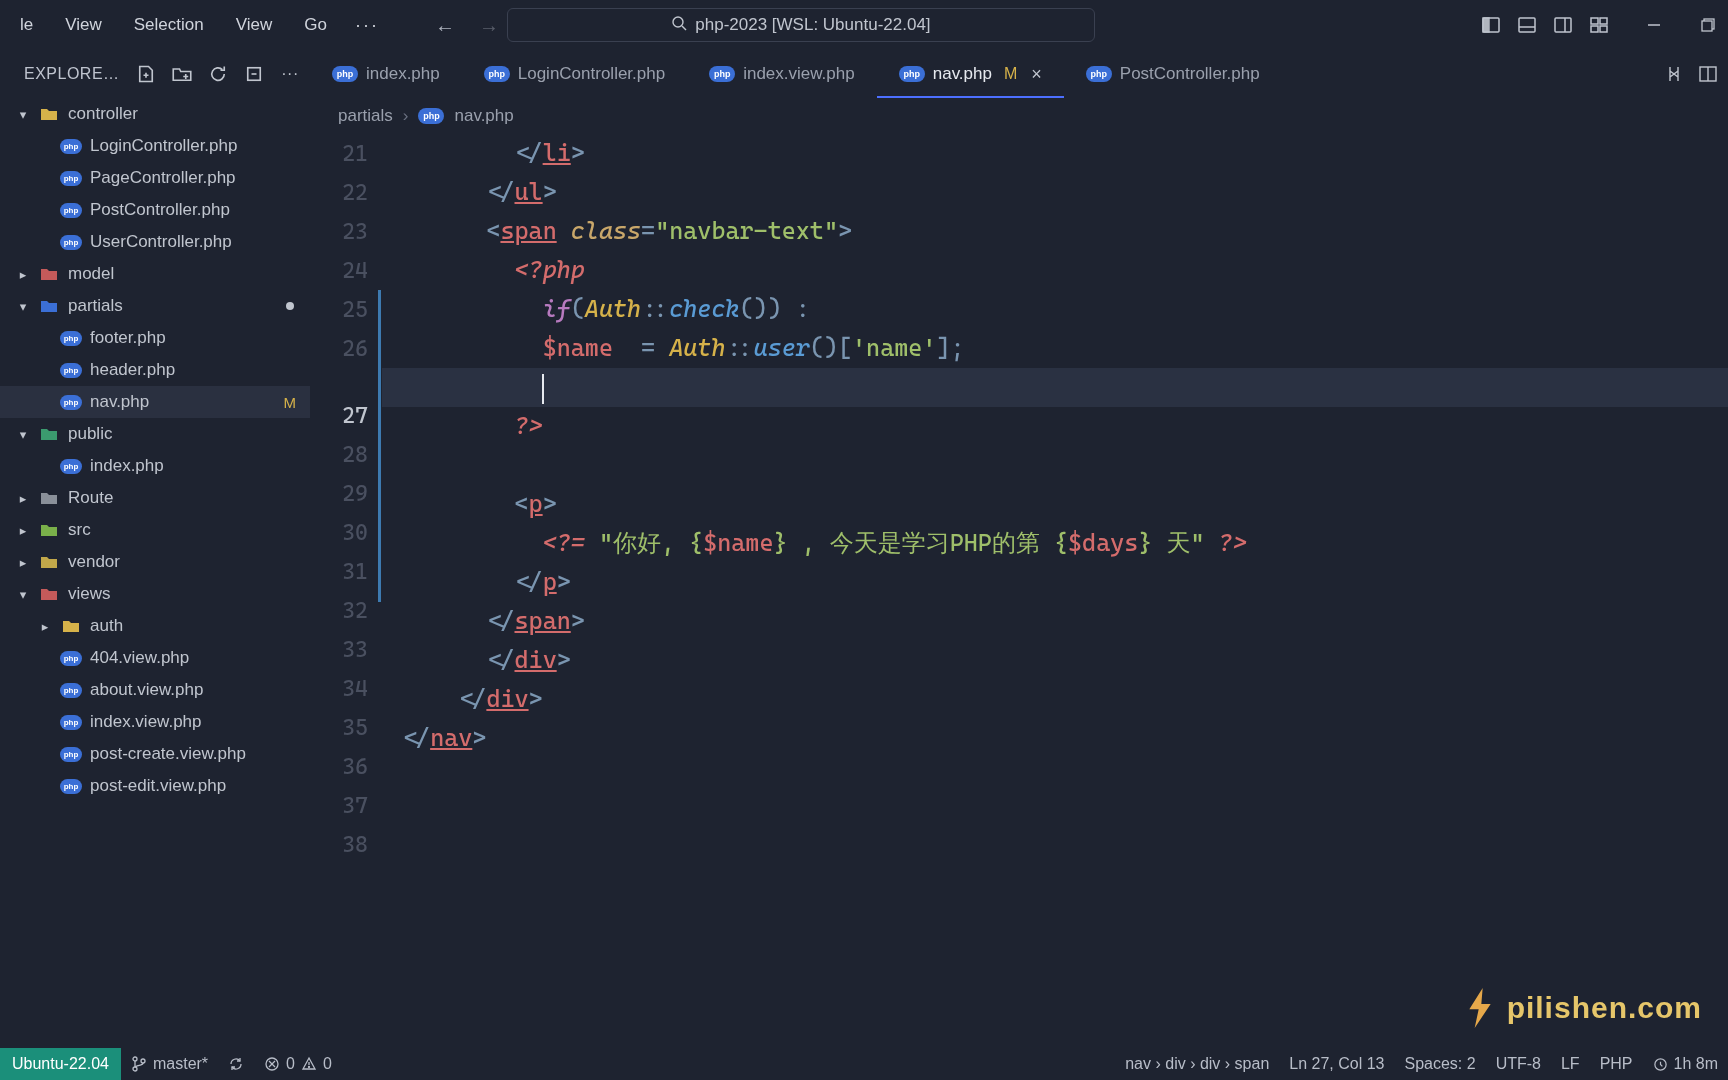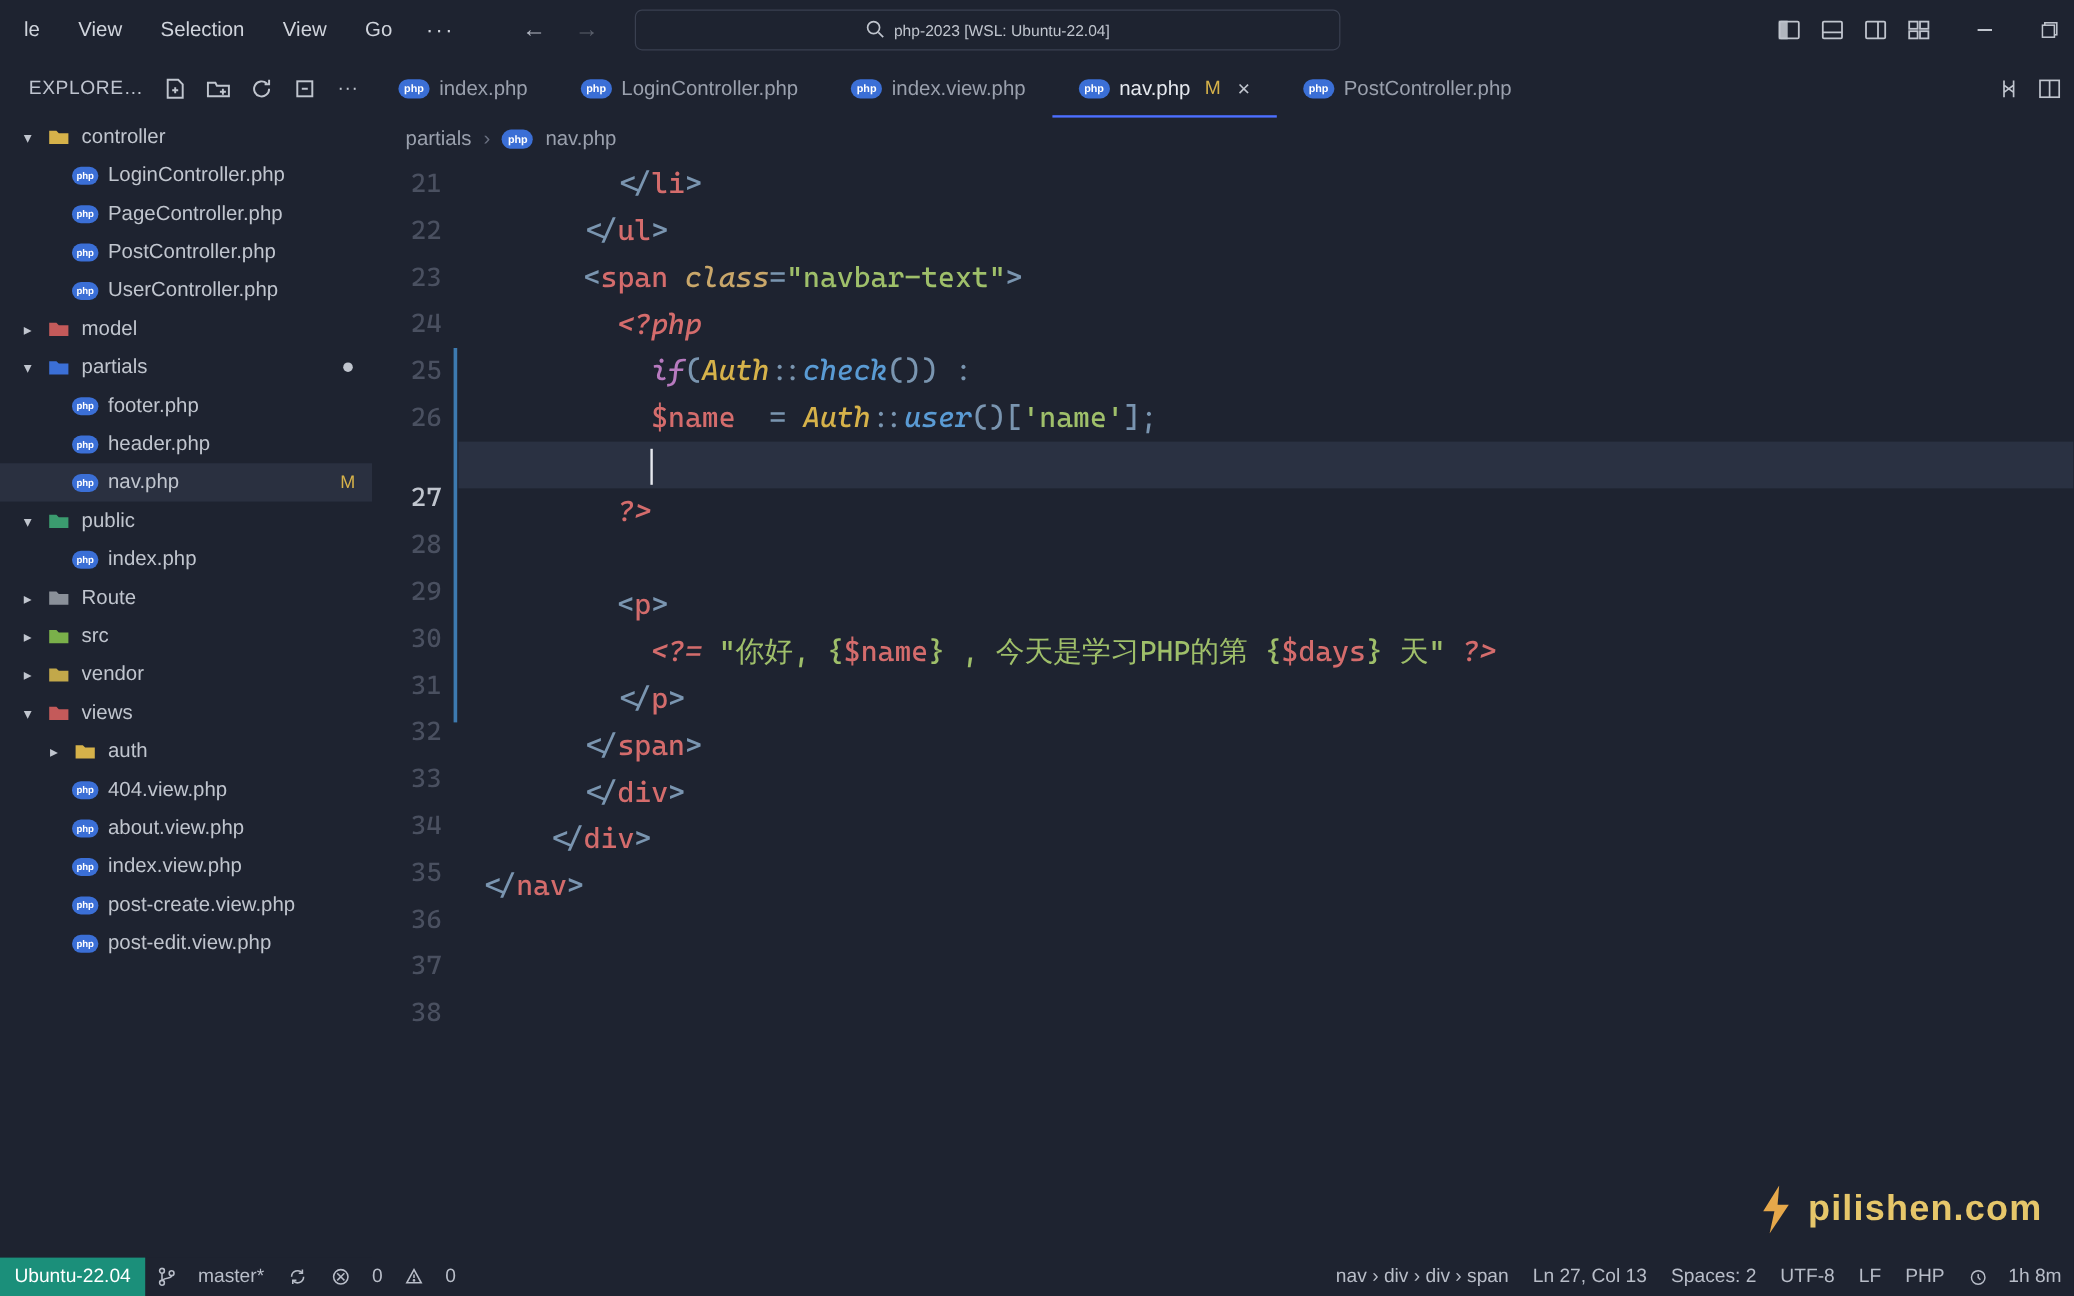--- a/index.html
+++ b/index.html
@@ -28,31 +28,30 @@
   color: #d0d4dc;
   cursor: pointer;
   border-radius: 4px;
 }
 .menu-ellipsis { padding: 6px 8px; font-size: 18px; letter-spacing: 2px; }
 .nav-arrows { margin-left: 40px; display: flex; gap: 24px; }
 .nav-arrow { font-size: 20px; color: #b0b5c0; cursor: pointer; }
 .nav-arrow.disabled { opacity: 0.4; }
 .command-center {
   flex: 0 0 auto;
-  margin-left: 22px;
   width: 588px;
   height: 34px;
   border: 1px solid #3a4050;
   border-radius: 6px;
   display: flex;
   align-items: center;
   justify-content: center;
   gap: 8px;
   color: #c0c5ce;
-  font-size: 13px;
+  font-size: 17px;
 }
 .title-actions { margin-left: auto; display: flex; gap: 14px; align-items: center; padding-right: 2px; }
 .layout-icon {
   width: 22px; height: 22px;
   display: inline-flex; align-items: center; justify-content: center;
   cursor: pointer; color: #c0c5ce;
 }
 .layout-icon svg { width: 20px; height: 20px; }
 .win-icon { width: 20px; height: 20px; display:inline-flex; align-items:center; justify-content:center; cursor:pointer; margin-left:20px;}
 
@@ -159,21 +158,21 @@
   white-space: pre;
   position:relative;
 }
 .code-line { height:39px; padding-left: 20px; }
 .code-line.hl { background:#2a3142; }
 .cursor-caret {
   display:inline-block; width:2px; height:30px; background:#e6e9ef; vertical-align:middle; margin-left:-1px;
 }
 
 
-.c-tag { color:#d46c6c; }          
+.c-tag { color:#d46c6c;text-decoration:underline; }          
 .c-br  { color:#7a95b0; }          
 .c-attr{ color:#c9a76a; font-style:italic;}  
 .c-op  { color:#7a95b0; }          
 .c-str { color:#9fbf6a; }          
 .c-php { color:#d46c6c; font-style:italic;}  
 .c-kw  { color:#b77abf; font-style:italic;}  
 .c-cls { color:#d6b24a; font-style:italic;}  
 .c-pun { color:#7a95b0; }          
 .c-fn  { color:#5a9bd4; font-style:italic;}  
 .c-var { color:#d46c6c; }          
@@ -197,21 +196,21 @@
   color: #b8bdc8;
 }
 .sb-remote {
   background:#1b8f7a;
   color:#fff;
   height:100%;
   display:flex; align-items:center;
   padding: 0 12px;
   font-size:16px;
 }
-.sb-item { padding: 0 10px; display:flex; align-items:center; gap:18px; cursor:pointer; height:100%;}
+.sb-item { padding: 0 10px; display:flex; align-items:center; gap:6px; cursor:pointer; height:100%;}
 .sb-spacer { flex:1; }
 
 .chev { display:inline-block; transform: rotate(0deg); }
 .chev.down::before { content:"▾"; font-size:13px; }
 .chev.right::before { content:"▸"; font-size:13px; }
 </style>
 </head>
 <body>
 
 <div class="menubar">

